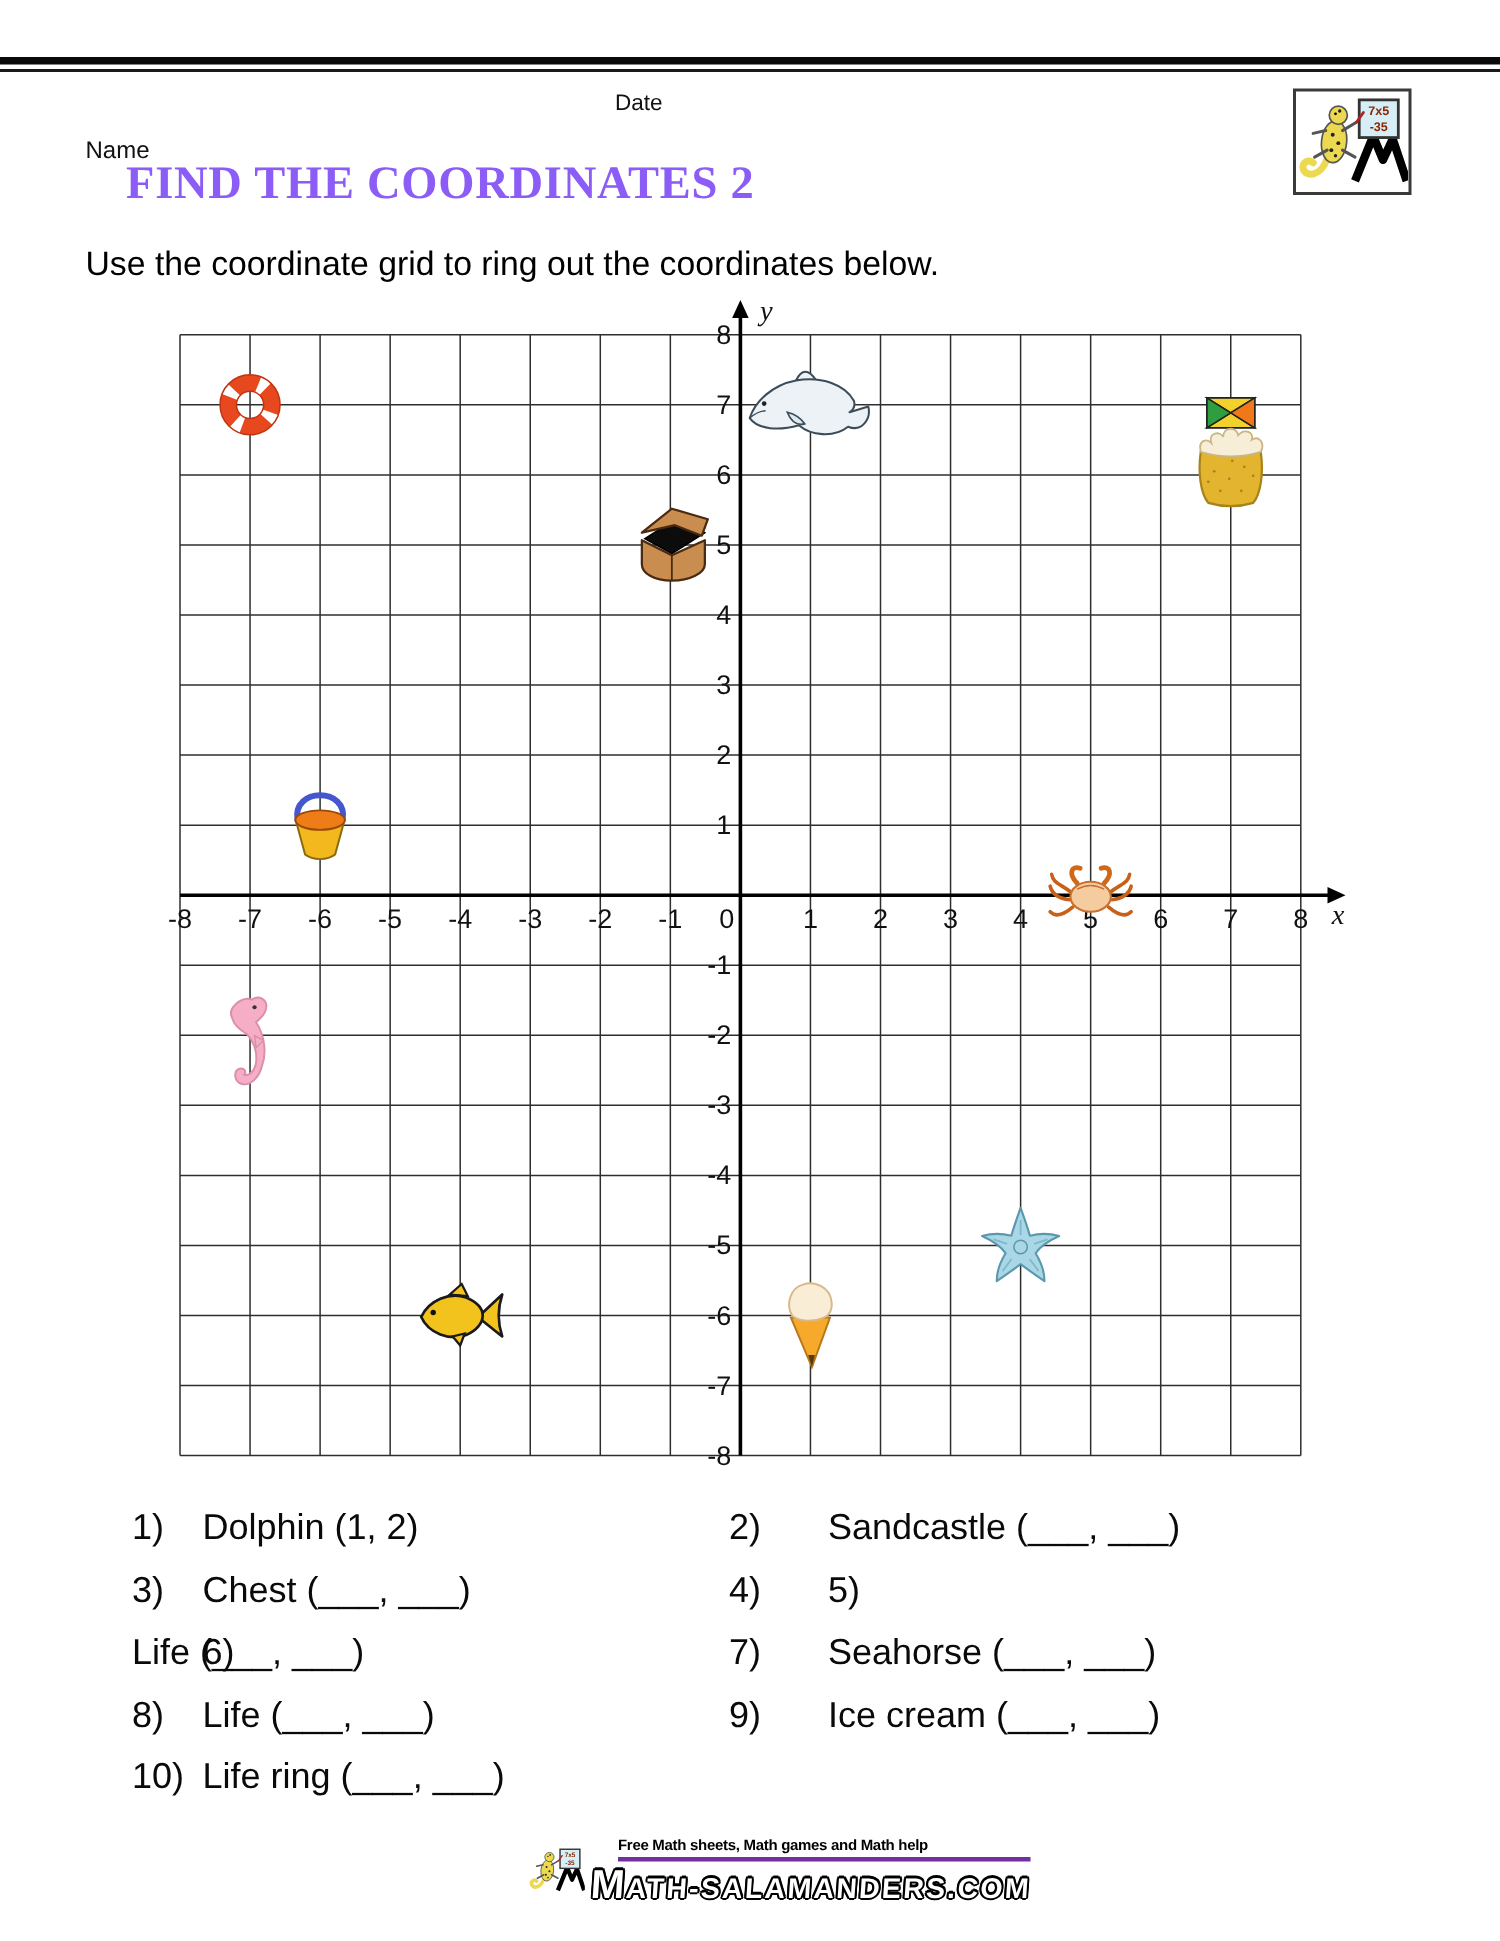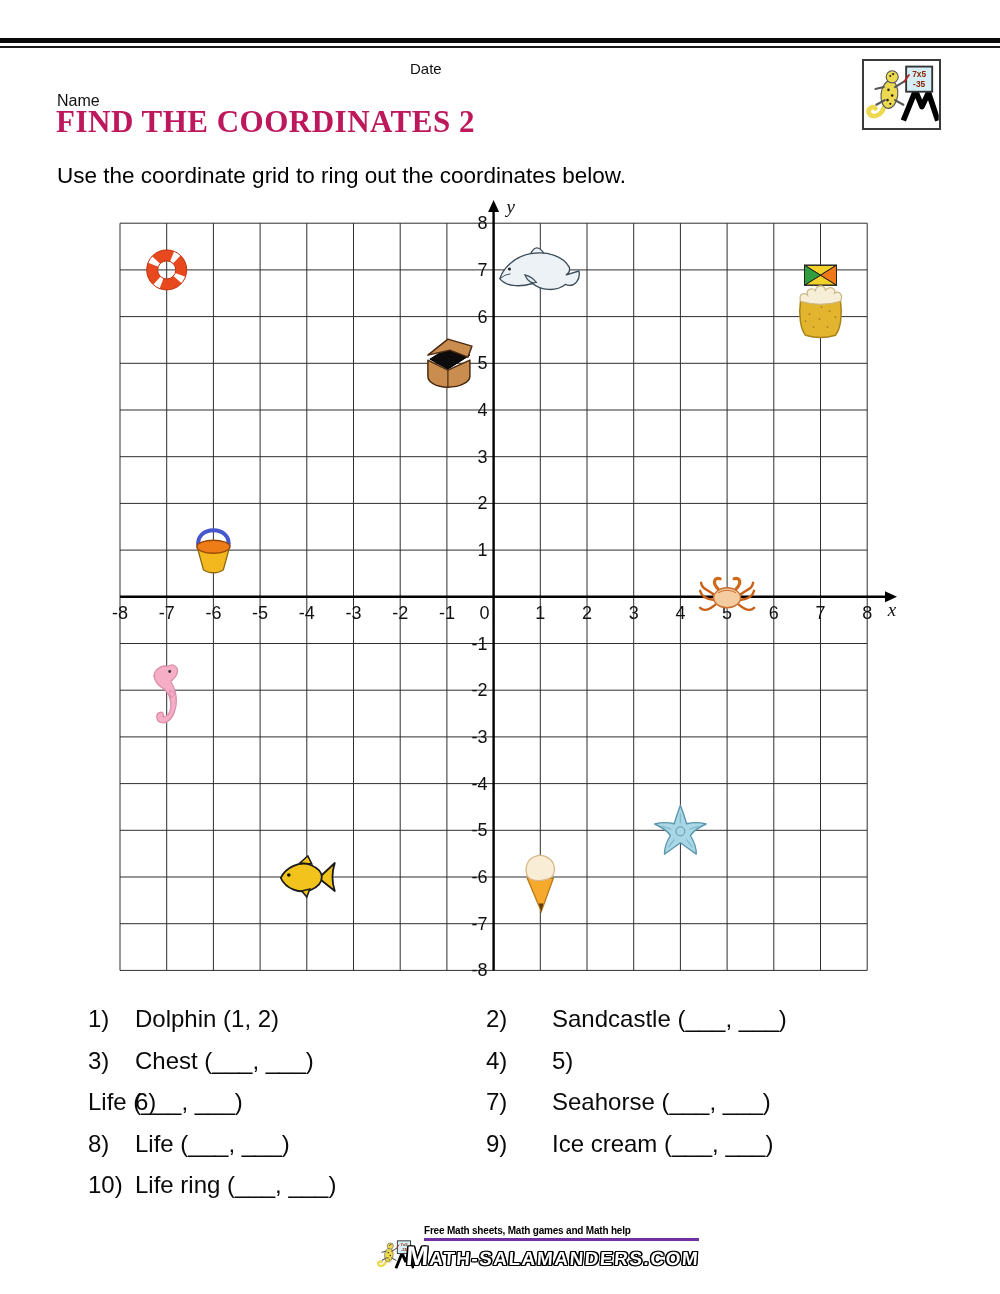--- a/index.html
+++ b/index.html
@@ -12,21 +12,21 @@
   .logo-box{position:absolute;left:862px;top:59px;width:79px;height:71px;border:2px solid #3a3a3a;
             background:#fff;box-sizing:border-box;display:flex;align-items:center;justify-content:center;}
   .page-title{position:absolute;left:56px;top:104px;font-family:"Liberation Serif",serif;
               font-size:31px;font-weight:600;letter-spacing:.5px;}
   .instruction{position:absolute;left:57px;top:163px;font-size:22.5px;color:#000;}
   .plot-wrap{position:absolute;left:95px;top:197px;width:810px;height:800px;}
   .questions{position:absolute;left:88px;top:998px;display:grid;
              grid-template-columns:47px 351px 66px 340px;grid-auto-rows:41.5px;
              font-size:24px;line-height:41.5px;color:#0a0a0a;}
   .q-num,.q-text{white-space:nowrap;}
-  .footer{position:absolute;left:376px;top:1222px;display:flex;gap:10px;align-items:flex-end;}
+  .footer{position:absolute;left:352px;top:1222px;display:flex;gap:22px;align-items:center;}
   .footer-col{display:flex;flex-direction:column;}
   .tagline{font-size:10px;font-weight:bold;letter-spacing:-.2px;color:#000;padding-top:3px;}
   .tagline-rule{height:2.5px;width:100%;margin-top:2px;}
   .brand-row{margin-left:-18px;margin-top:0;white-space:nowrap;transform:skewX(-4deg);
              font-weight:bold;color:#fff;
              text-shadow:-1.2px -1.2px 0 #000,1.2px -1.2px 0 #000,-1.2px 1.2px 0 #000,1.2px 1.2px 0 #000,0 -1.4px 0 #000,0 1.4px 0 #000,-1.4px 0 0 #000,1.4px 0 0 #000;}
   .brand-m{font-size:27px;letter-spacing:1px;}
   .brand-rest{font-size:19px;letter-spacing:1.5px;}
   .defs-svg{position:absolute;width:0;height:0;overflow:hidden;}
 </style>
@@ -156,21 +156,21 @@
 
   <div class="rule-thick"></div>
   <div class="rule-thin"></div>
   <div class="name-label">Name</div>
   <div class="date-label">Date</div>
   <div class="logo-box">
     <svg width="75" height="67" viewBox="0 0 80 72" xmlns="http://www.w3.org/2000/svg" xmlns:xlink="http://www.w3.org/1999/xlink">
       <use href="#sym-salamander-logo" xlink:href="#sym-salamander-logo"></use>
     </svg>
   </div>
-  <div class="page-title" style="color: #be185d;">FIND THE COORDINATES 2</div>
+  <div class="page-title" style="color: #8b5cf6; margin-left: 28px;">FIND THE COORDINATES 2</div>
   <div class="instruction">Use the coordinate grid to ring out the coordinates below.</div>
 
   <div class="plot-wrap">
     <svg id="plot-svg" width="810" height="800" viewBox="0 0 810 800" xmlns="http://www.w3.org/2000/svg" xmlns:xlink="http://www.w3.org/1999/xlink">
         <g stroke="#2e2e2e" stroke-width="1">
           <line x1="25" y1="26.19999999999999" x2="25" y2="773.4000000000001"></line>
           <line x1="71.69999999999999" y1="26.19999999999999" x2="71.69999999999999" y2="773.4000000000001"></line>
           <line x1="118.39999999999998" y1="26.19999999999999" x2="118.39999999999998" y2="773.4000000000001"></line>
           <line x1="165.10000000000002" y1="26.19999999999999" x2="165.10000000000002" y2="773.4000000000001"></line>
           <line x1="211.8" y1="26.19999999999999" x2="211.8" y2="773.4000000000001"></line>

